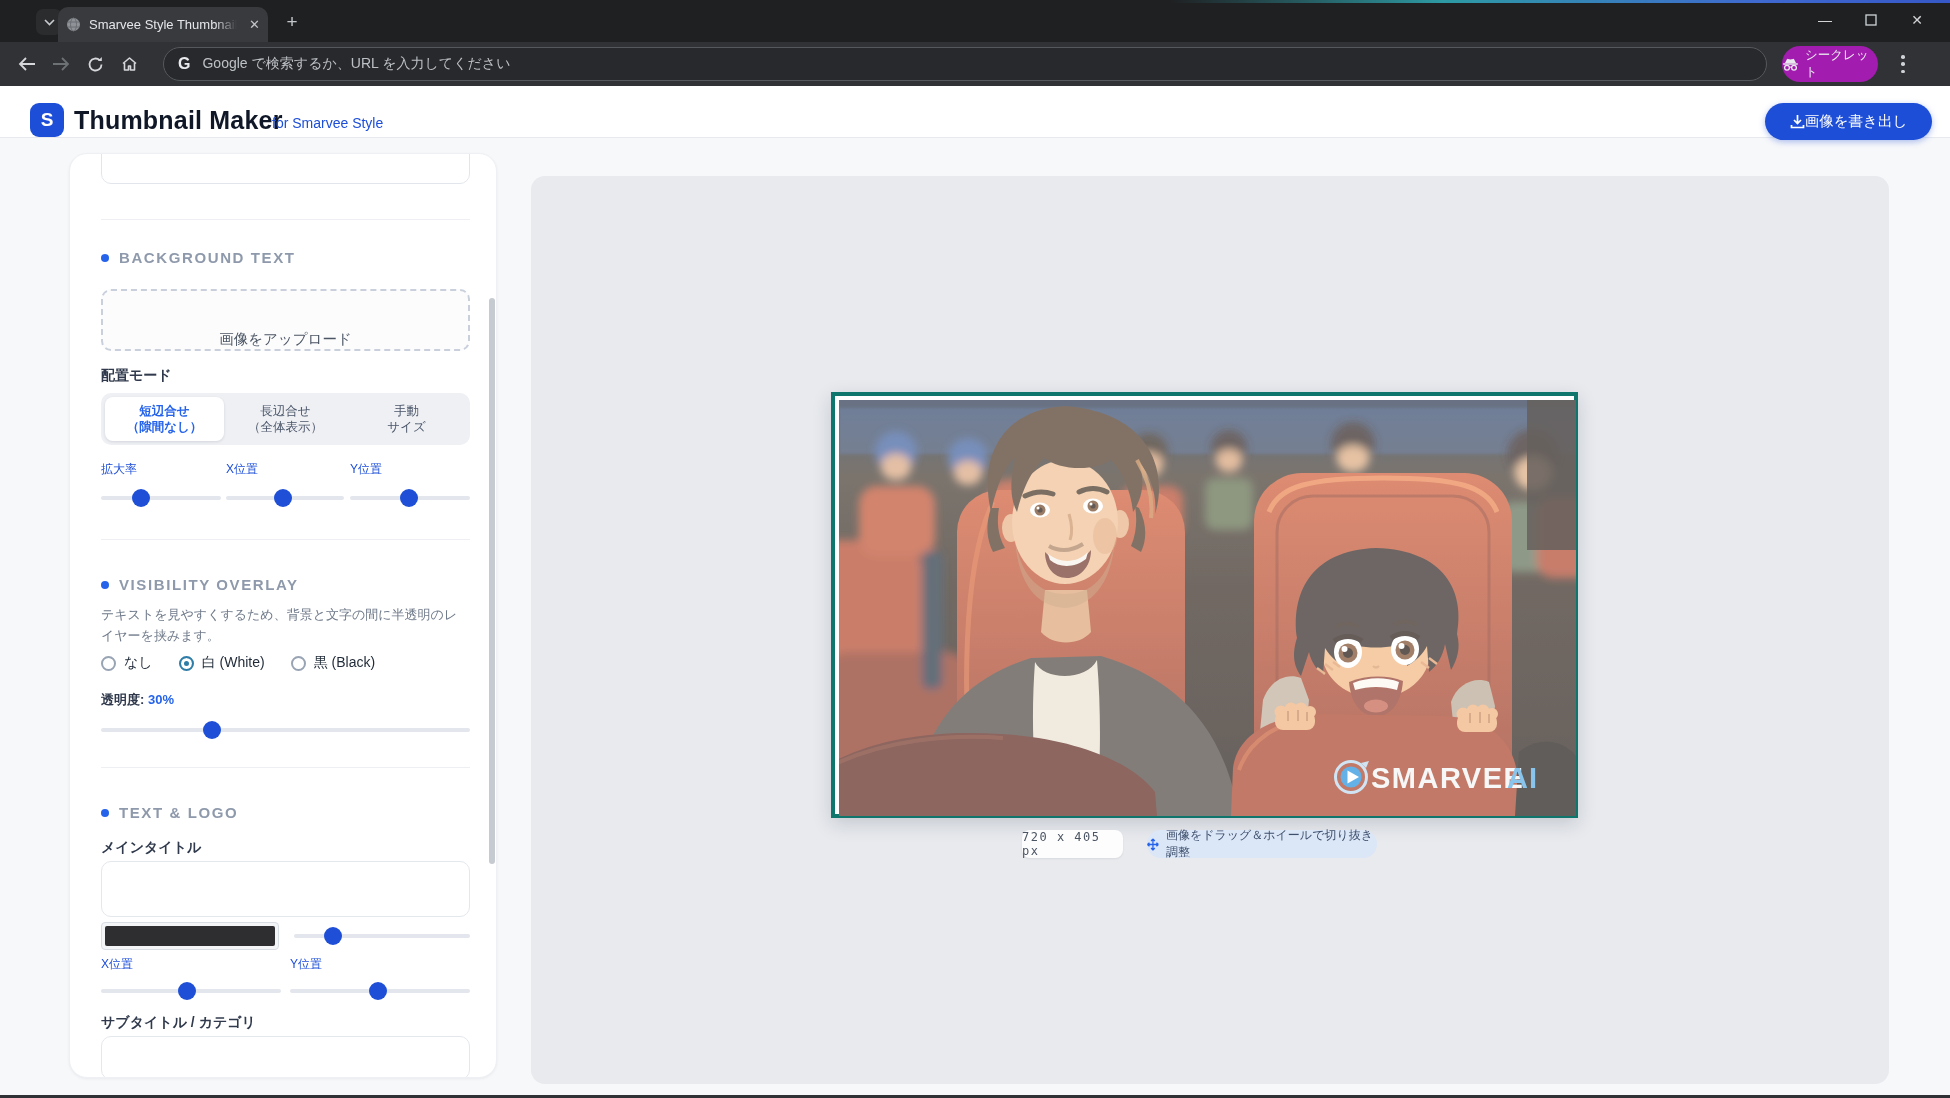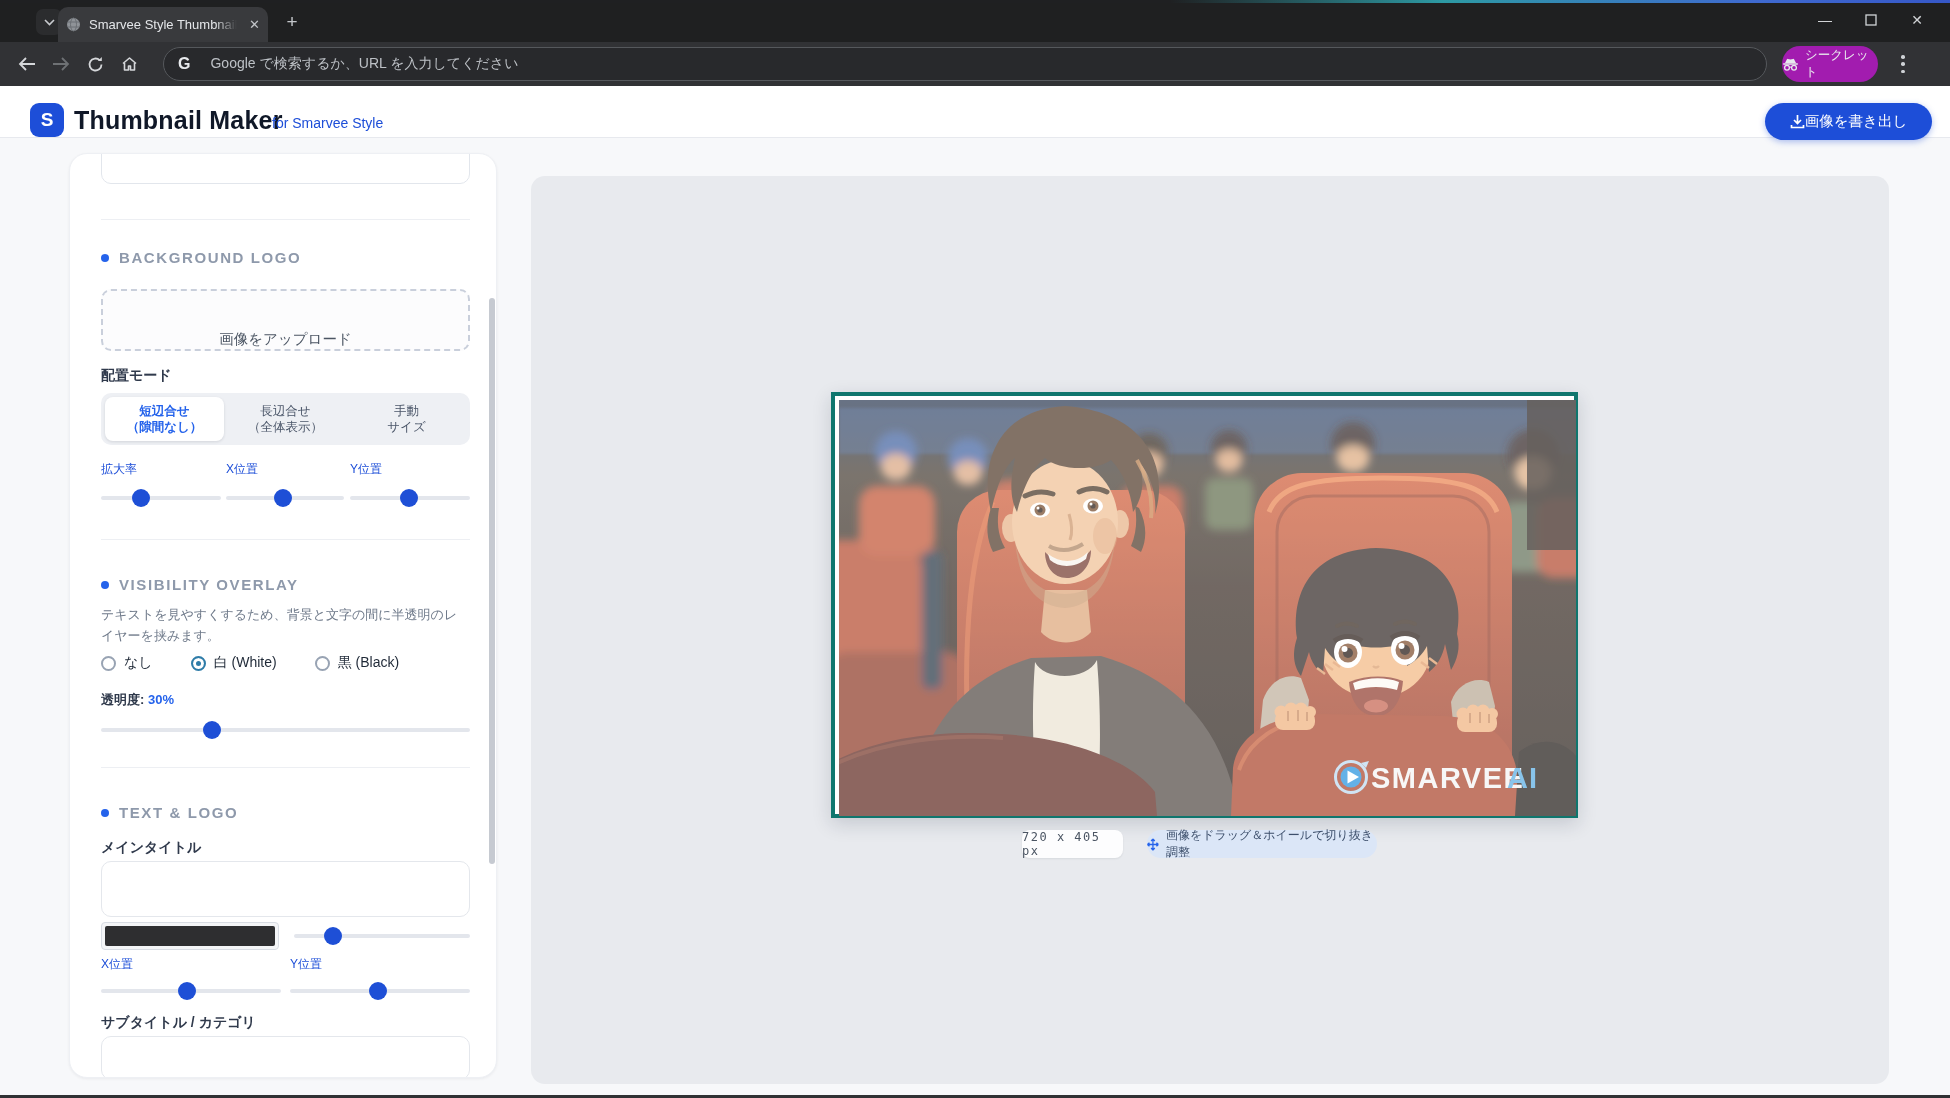--- a/index.html
+++ b/index.html
@@ -19,21 +19,21 @@
     -webkit-mask-image:linear-gradient(90deg,#000 85%,transparent);mask-image:linear-gradient(90deg,#000 85%,transparent);}
   .tab-close{color:#c3c6ca;font-size:13px;margin-left:auto;cursor:default;}
   .newtab{left:280px;top:10px;width:24px;height:24px;color:#c3c6ca;font-size:19px;display:flex;align-items:center;justify-content:center;}
   .wcontrols{top:0;right:0;height:40px;display:flex;}
   .wbtn{width:46px;height:40px;display:flex;align-items:center;justify-content:center;color:#d2d4d7;font-size:14px;}
   .toolbar{left:0;top:42px;width:1950px;height:44px;background:#313235;display:flex;align-items:center;}
   .navic{width:34px;height:34px;display:flex;align-items:center;justify-content:center;border-radius:50%;}
   .omnibox{left:163px;top:47px;width:1604px;height:34px;background:#28292c;border:1px solid#55585c;border-radius:17px;
     display:flex;align-items:center;padding:0 14px;gap:12px;}
   .omni-g{color:#e8eaed;font-weight:bold;font-size:16px;}
-  .omni-text{color:#bdc1c6;font-size:14px;margin-left:8px;}
+  .omni-text{color:#bdc1c6;font-size:14px;}
   .incog{left:1782px;top:46px;width:96px;height:36px;background:#a21caf;border-radius:18px;display:flex;align-items:center;
     justify-content:center;gap:6px;color:#e8eaed;font-size:12.5px;}
   .menu3{left:1896px;top:53px;width:14px;height:22px;display:flex;flex-direction:column;align-items:center;justify-content:space-between;padding:2px 0;}
   .menu3 i{width:3.5px;height:3.5px;border-radius:50%;background:#cfd2d6;}
 
   
   .appheader{left:0;top:86px;width:1950px;height:52px;background:#ffffff;border-bottom:1px solid #e7e9ee;}
   .logo{left:30px;top:103px;width:34px;height:34px;border-radius:9px;background:#1d4ed8;color:#fff;font-weight:bold;
     font-size:19px;display:flex;align-items:center;justify-content:center;}
   .apptitle{left:74px;top:106px;font-size:25px;font-weight:bold;color:#101828;letter-spacing:.2px;}
@@ -53,21 +53,21 @@
     display:flex;align-items:flex-end;justify-content:center;font-size:14.5px;color:#4b5563;}
   .flabel{font-size:14px;font-weight:bold;color:#303a4c;}
   .seg{left:31px;top:239px;width:369px;height:52px;background:#eef0f4;border-radius:10px;display:flex;padding:4px;gap:2px;}
   .seg-cell{flex:1;display:flex;flex-direction:column;align-items:center;justify-content:center;font-size:12.5px;
     line-height:1.3;color:#4a5568;border-radius:8px;}
   .seg-cell.active{background:#fff;color:#2563eb;box-shadow:0 1px 3px rgba(16,24,40,.12);font-weight:bold;}
   .slabel{font-size:12px;color:#1d4ed8;}
   .track{height:4px;border-radius:2px;background:#e3e6ec;position:absolute;}
   .thumb{position:absolute;top:-7px;width:18px;height:18px;border-radius:50%;background:#1e4fd6;margin-left:-9px;}
   .desc{left:31px;top:450px;width:369px;font-size:13px;line-height:1.65;color:#6f7a8a;}
-  .radio-row{left:31px;top:500px;width:369px;display:flex;gap:38px;align-items:center;}
+  .radio-row{left:31px;top:500px;width:369px;display:flex;gap:26px;align-items:center;}
   .radio{display:flex;align-items:center;gap:8px;font-size:14px;color:#1f2937;}
   .rdot{width:15px;height:15px;border-radius:50%;border:2px solid #98a3b3;background:#fff;}
   .radio.checked .rdot{border-color:#2e7ca8;box-shadow:inset 0 0 0 3px #fff,inset 0 0 0 9px #2e7ca8;}
   .opacity-lab{left:31px;top:537px;font-size:13px;font-weight:bold;color:#303a4c;}
   .opacity-lab b{color:#2563eb;}
   .input{border:1px solid #e4e7ec;border-radius:10px;background:#fff;}
   .swatch-outer{left:31px;top:768px;width:178px;height:28px;border:1px solid #d8dce3;background:#f4f5f7;border-radius:4px;padding:3px;}
   .swatch-inner{width:100%;height:100%;background:#2e2e30;border-radius:2px;}
   .sscroll{left:419px;top:144px;width:6px;height:566px;border-radius:3px;background:#c6cad1;}
 
@@ -176,21 +176,21 @@
   </div>
 
   <div class="abs panel"></div>
 
   <div class="abs card">
     <div class="abs cut-input"></div>
     <div class="abs divider" style="top:65px"></div>
 
     <div class="abs sec-head" style="top:95px">
       <span class="sec-dot"></span>
-      <span class="sec-title">BACKGROUND LOGO</span>
+      <span class="sec-title">BACKGROUND TEXT</span>
     </div>
 
     <div class="abs upload">
       <span>画像をアップロード</span>
     </div>
 
     <div class="abs flabel" style="left:31px;top:213px">配置モード</div>
 
     <div class="abs seg">
       <div class="seg-cell active">

